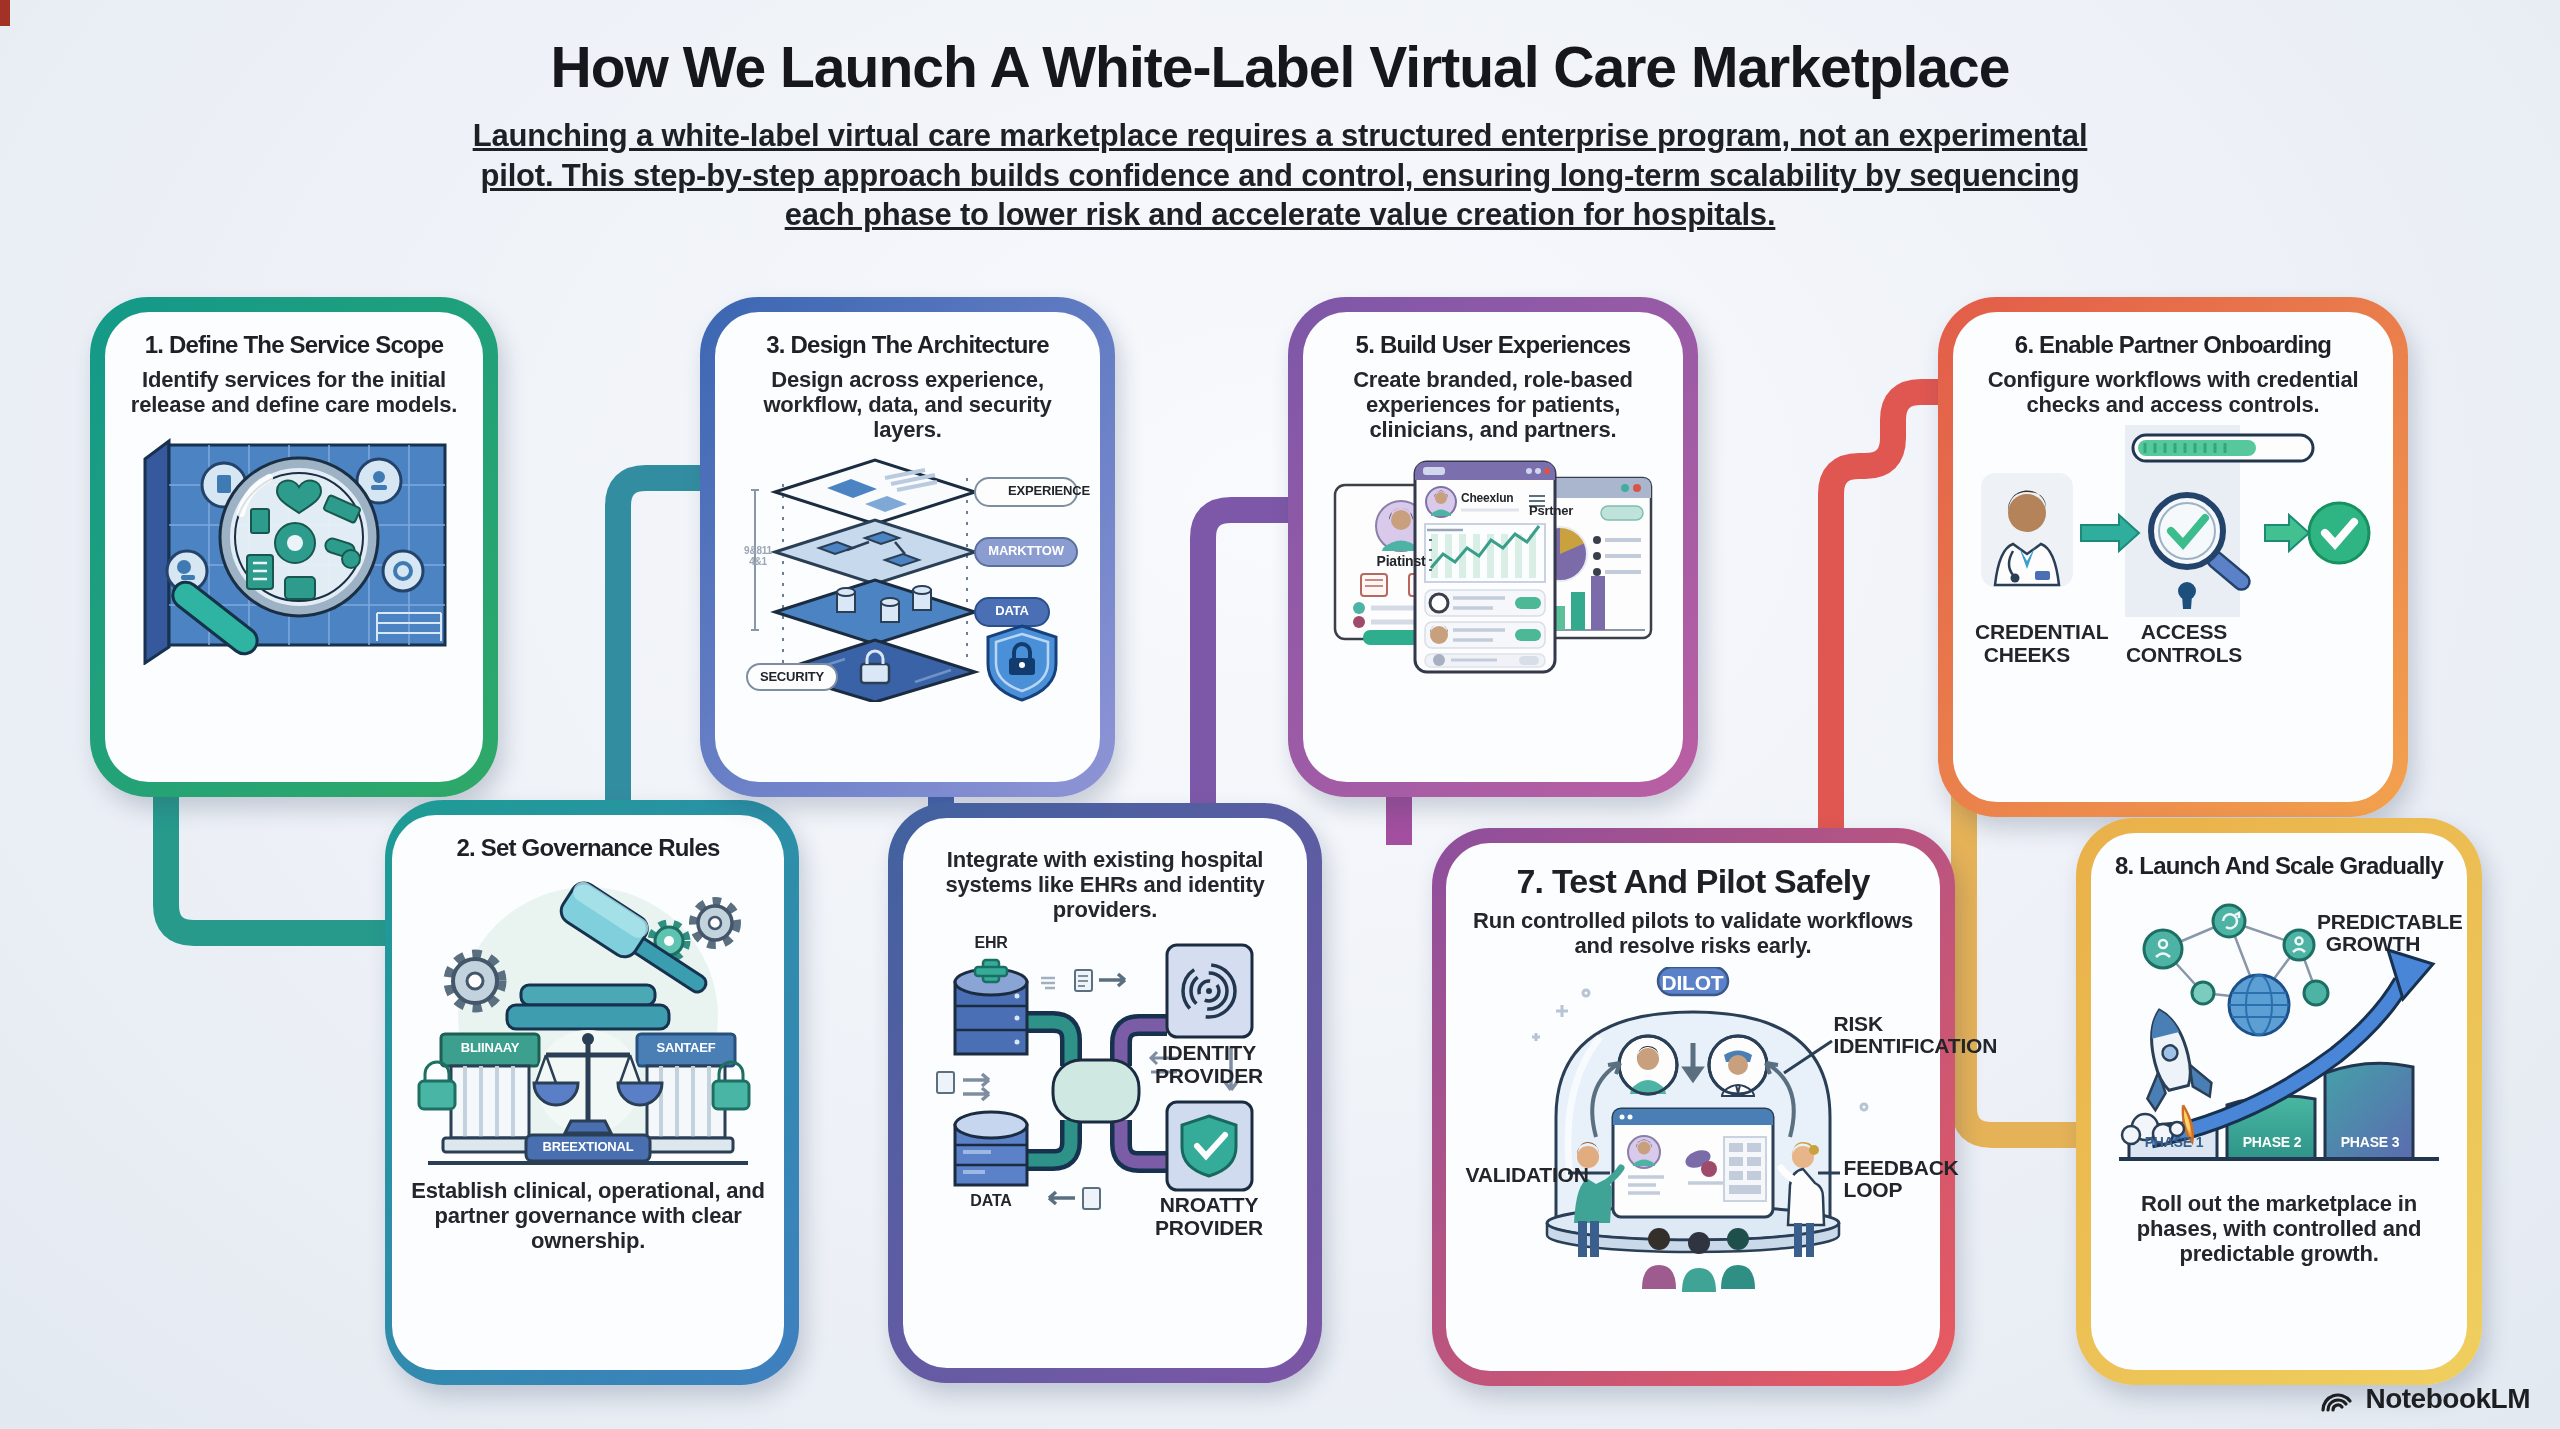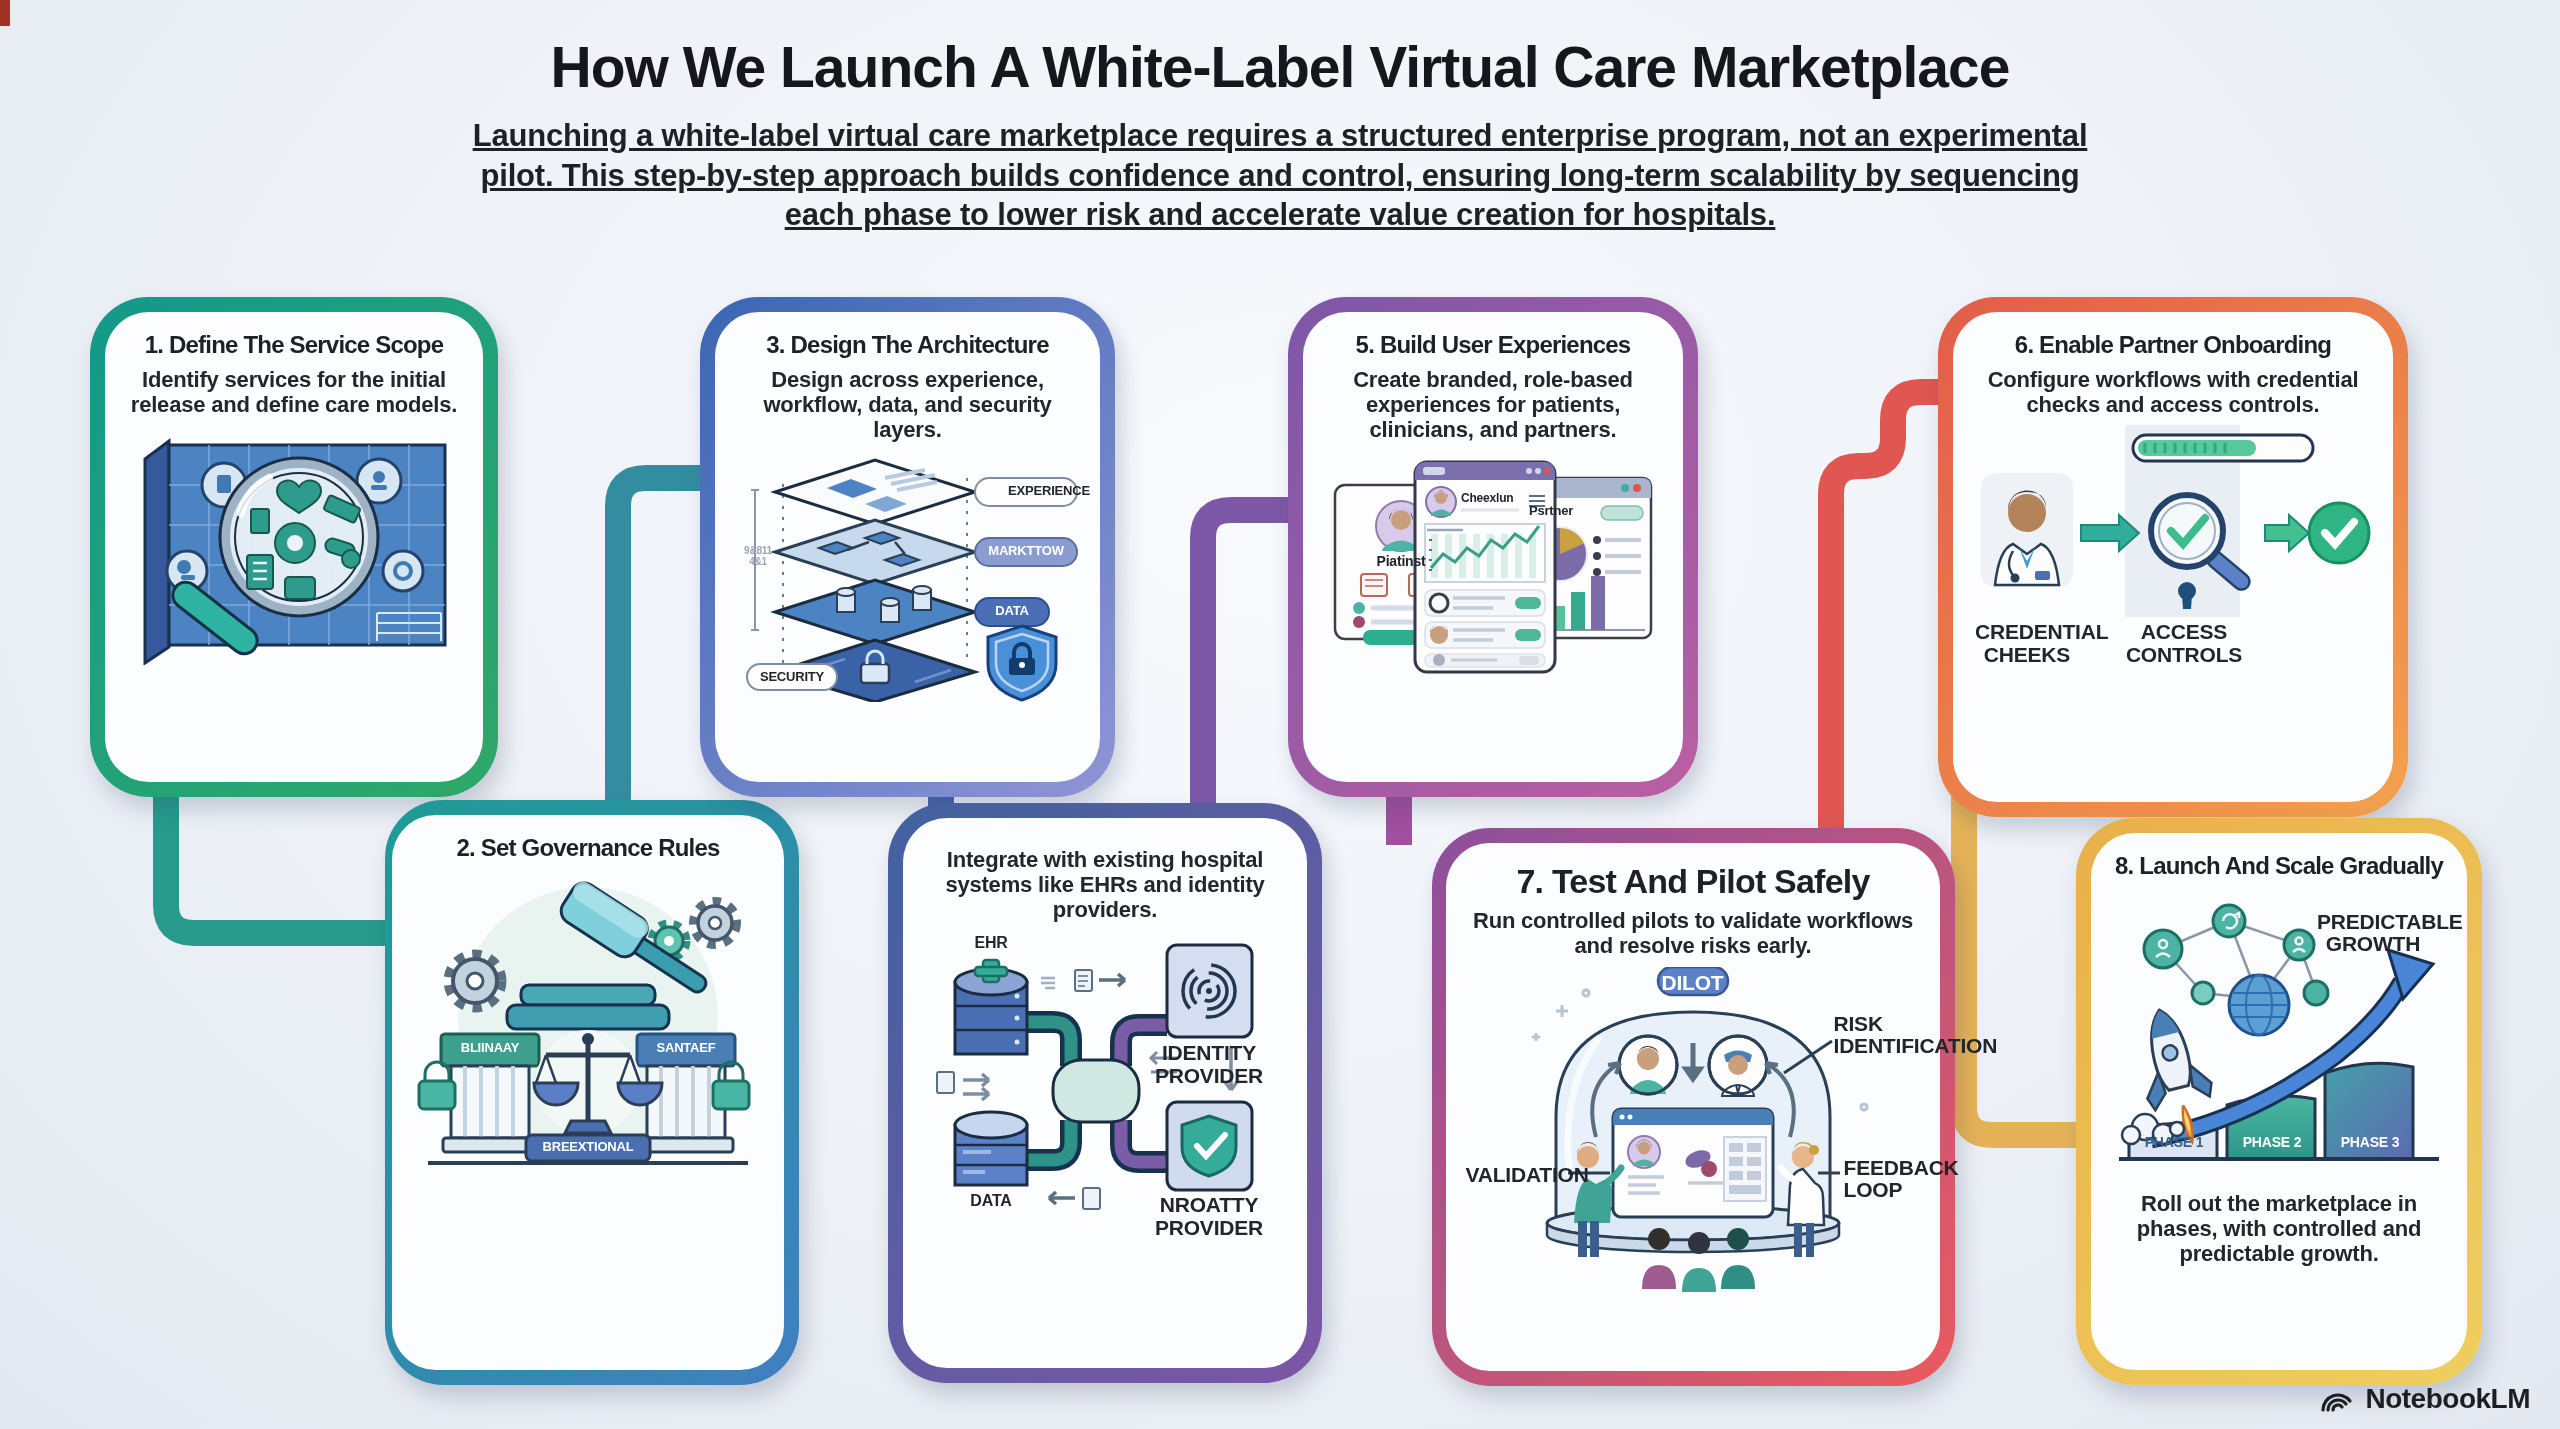--- a/index.html
+++ b/index.html
@@ -158,20 +158,21 @@
             <path d="M306 212 v-7 a12 12 0 0 1 24 0 v7" fill="none"></path>
             <rect x="300" y="212" width="36" height="28" rx="5"></rect>
           </g>
           <rect x="113" y="266" width="124" height="26" rx="6" fill="#4a6fb0" stroke="#2a3f55" stroke-width="3"></rect>
           <path d="M15 294 H335" stroke="#2a3f55" stroke-width="4"></path>
         </svg>
         <div class="ilabel white" style="left:28px;top:172px;width:98px;font-size:13px;">BLIINAAY</div>
         <div class="ilabel white" style="left:224px;top:172px;width:98px;font-size:13px;">SANTAEF</div>
         <div class="ilabel white" style="left:113px;top:271px;width:124px;font-size:13px;">BREEXTIONAL</div>
       </div>
+      <p class="card-desc">Establish clinical, operational, and partner governance with clear ownership.</p>
     </div>
   </section>
 
   <section class="card" style="left: 700px; top: 297px; width: 385px; height: 470px; background: linear-gradient(135deg, rgb(59, 102, 178), rgb(143, 149, 214));">
     <div class="card-inner">
       <h2 class="card-title">3. Design The Architecture</h2>
       <p class="card-desc">Design across experience, workflow, data, and security layers.</p>
       <div class="illo" style="width:345px;height:252px;">
         <svg width="345" height="252" viewBox="0 0 345 252">
           <path d="M20 40 V180" stroke="#8a97a8" stroke-width="2"></path>

